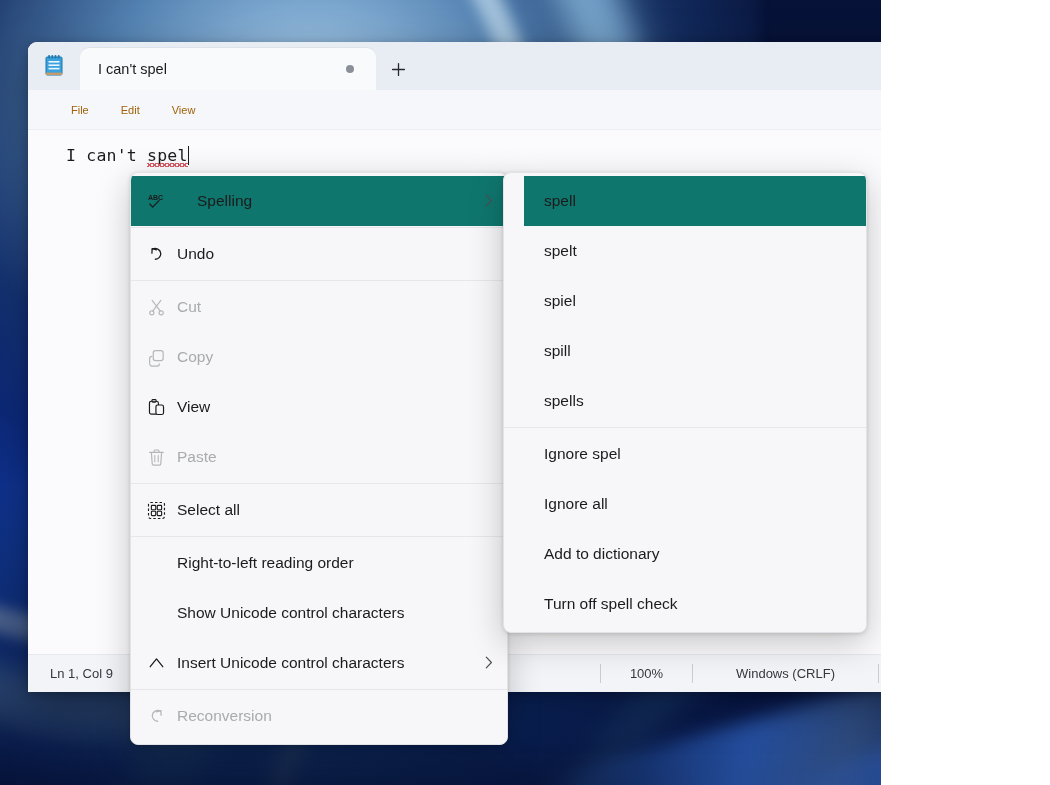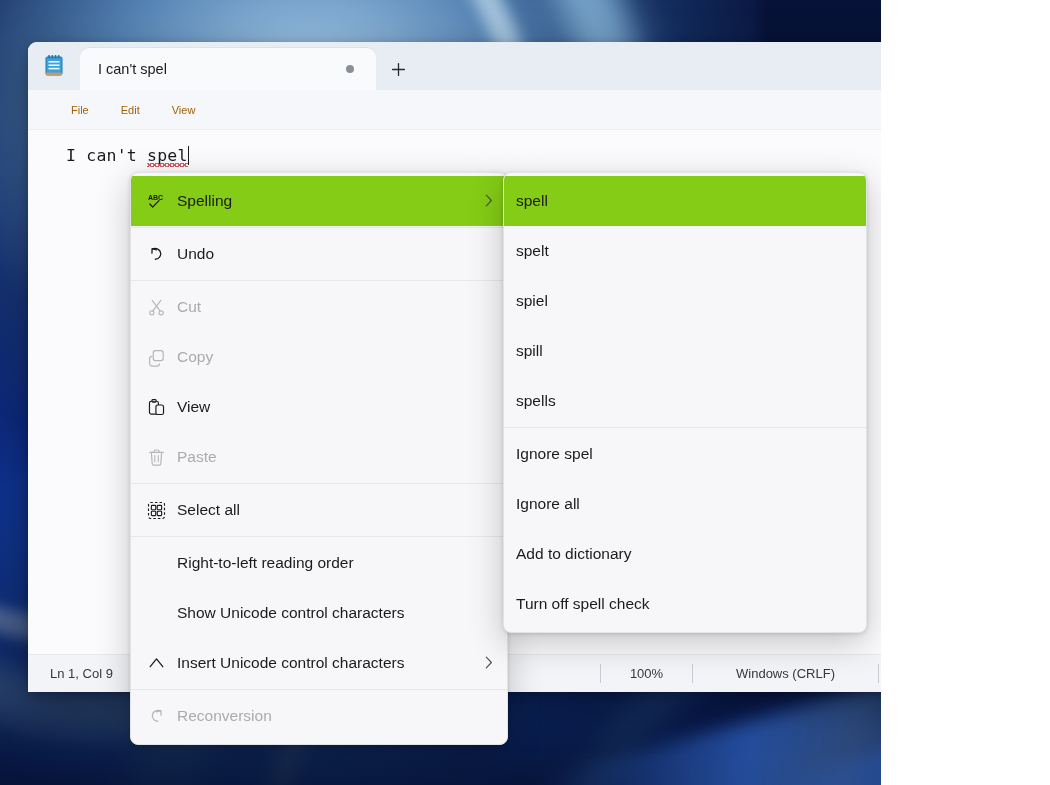--- a/index.html
+++ b/index.html
@@ -261,21 +261,21 @@
 
   .ctx-item {
     display: flex;
     align-items: center;
     height: 50px;
     padding: 0 14px 0 16px;
     font-size: 15.5px;
     color: #1b1b1b;
     position: relative;
   }
-  .ctx-item.highlighted { background: #84cc16; }
+  .ctx-item.highlighted { background: #0f766e; gap: 20px; }
   .ctx-item.disabled { color: #a9abaf; align-items: center; }
   .ctx-icon {
     width: 30px;
     display: flex;
     align-items: center;
     justify-content: flex-start;
     flex: 0 0 30px;
     color: #1b1b1b;
   }
   .ctx-item.disabled .ctx-icon { color: #b4b6ba; }
@@ -285,21 +285,21 @@
     font-size: 15px;
     line-height: 1;
     margin-left: 10px;
   }
   .ctx-sep {
     height: 1px;
     background: #e6e7ea;
     margin: 1px 0;
   }
   
-  #spelling-submenu .ctx-item { padding-left: 12px; }
+  #spelling-submenu .ctx-item { padding-left: 20px; margin-left: 20px; }
 </style>
 </head>
 <body>
 
 <div id="desktop">
   <div class="wp-layer" id="wp-base"></div>
   <div class="wp-layer" id="wp-topglow"></div>
   <div class="wp-layer wp-ribbon" id="rb1"></div>
   <div class="wp-layer wp-ribbon" id="rb2"></div>
   <div class="wp-layer wp-ribbon" id="rb3"></div>

